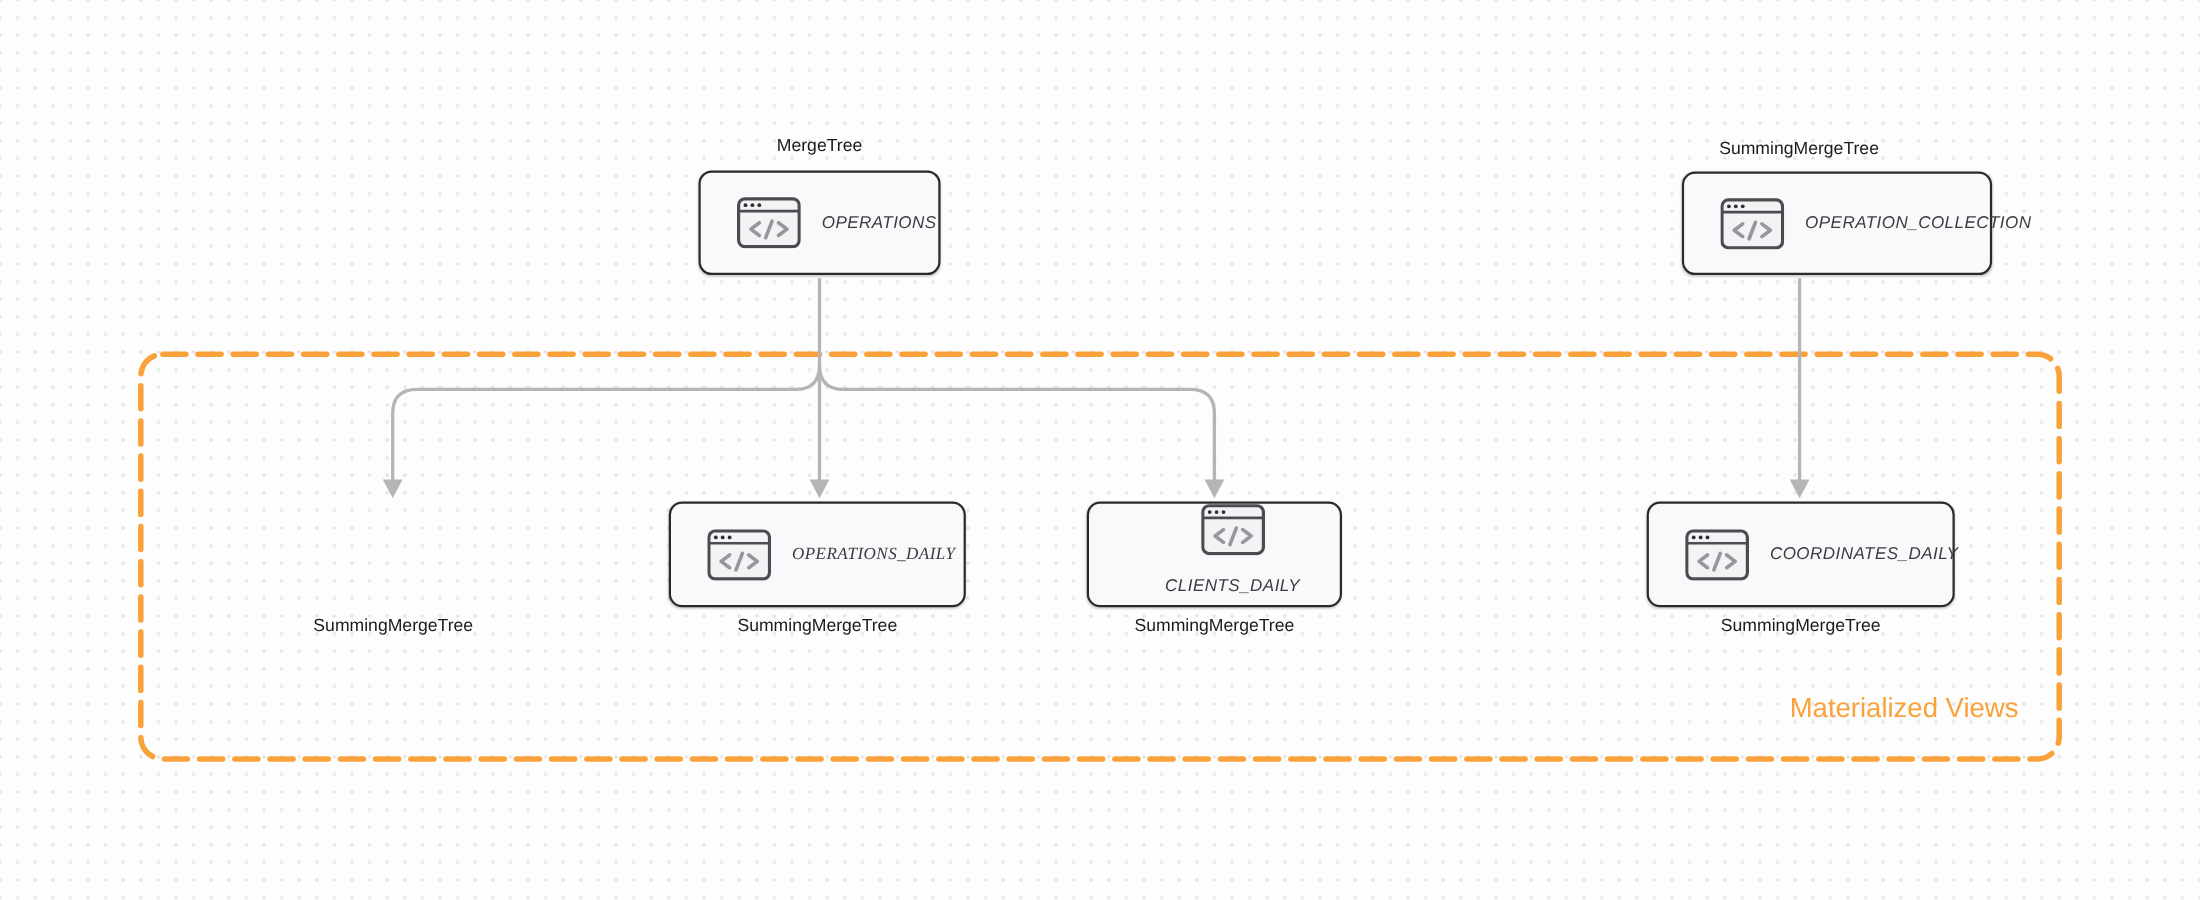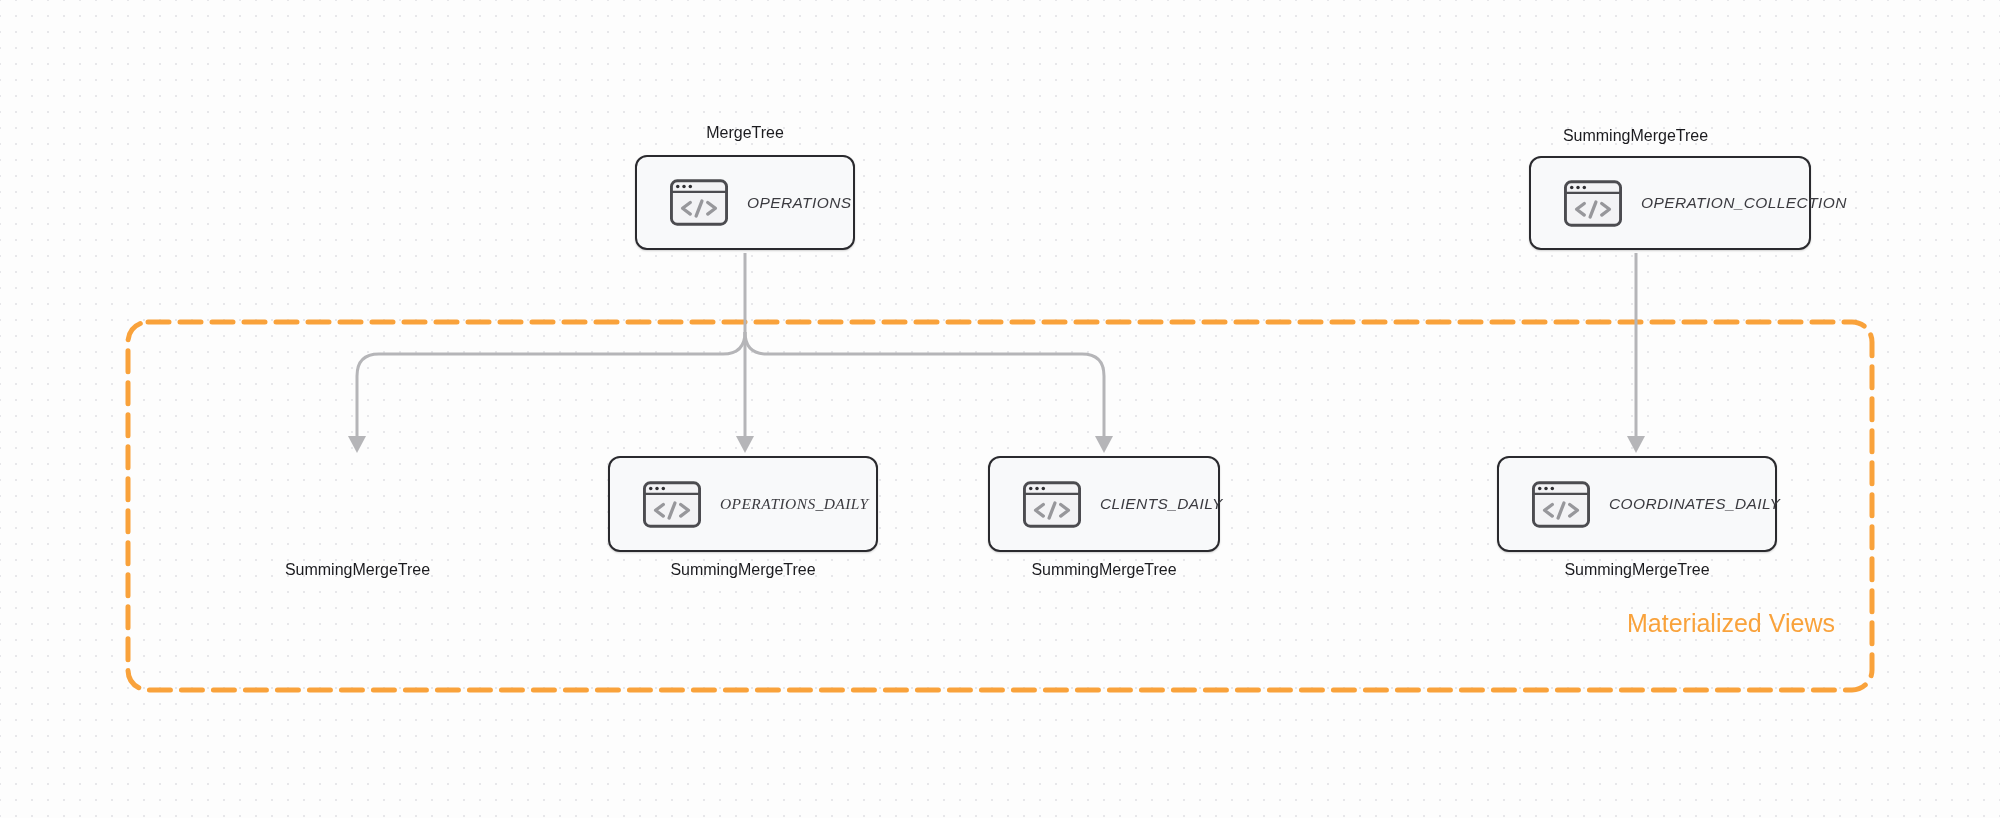--- a/index.html
+++ b/index.html
@@ -134,21 +134,21 @@
           <circle cx="14.5" cy="7.5" r="1.8" fill="#2f2f33"></circle>
           <circle cx="21" cy="7.5" r="1.8" fill="#2f2f33"></circle>
         <path d="M21,24 L13,30 L21,36" fill="none" stroke="#97979b" stroke-width="3.4" stroke-linecap="round" stroke-linejoin="round"></path>
         <path d="M27,38 L33,22.5" fill="none" stroke="#97979b" stroke-width="3.4" stroke-linecap="round"></path>
         <path d="M39,24 L47,30 L39,36" fill="none" stroke="#97979b" stroke-width="3.4" stroke-linecap="round" stroke-linejoin="round"></path>
       </svg>
     </span>
     <span class="table">OPERATIONS_DAILY</span>
   </div>
 
-  <div class="node" style="left:988px; top:456px; width:232px; height:96px;">
+  <div class="node" style="left:988px; top:456px; width:232px; height:96px;flex-direction:column;">
     <span class="icon">
       <svg width="58" height="47" viewBox="0 0 60 48">
         <rect x="1.5" y="1.5" width="57" height="45" rx="6" fill="#f3f3f5" stroke="#4c4c50" stroke-width="3"></rect>
         <line x1="1.5" y1="13" x2="58.5" y2="13" stroke="#4c4c50" stroke-width="2.5"></line>
         <circle cx="8" cy="7.5" r="1.8" fill="#2f2f33"></circle>
           <circle cx="14.5" cy="7.5" r="1.8" fill="#2f2f33"></circle>
           <circle cx="21" cy="7.5" r="1.8" fill="#2f2f33"></circle>
         <path d="M21,24 L13,30 L21,36" fill="none" stroke="#97979b" stroke-width="3.4" stroke-linecap="round" stroke-linejoin="round"></path>
         <path d="M27,38 L33,22.5" fill="none" stroke="#97979b" stroke-width="3.4" stroke-linecap="round"></path>
         <path d="M39,24 L47,30 L39,36" fill="none" stroke="#97979b" stroke-width="3.4" stroke-linecap="round" stroke-linejoin="round"></path>
@@ -166,15 +166,15 @@
           <circle cx="14.5" cy="7.5" r="1.8" fill="#2f2f33"></circle>
           <circle cx="21" cy="7.5" r="1.8" fill="#2f2f33"></circle>
         <path d="M21,24 L13,30 L21,36" fill="none" stroke="#97979b" stroke-width="3.4" stroke-linecap="round" stroke-linejoin="round"></path>
         <path d="M27,38 L33,22.5" fill="none" stroke="#97979b" stroke-width="3.4" stroke-linecap="round"></path>
         <path d="M39,24 L47,30 L39,36" fill="none" stroke="#97979b" stroke-width="3.4" stroke-linecap="round" stroke-linejoin="round"></path>
       </svg>
     </span>
     <span class="table">COORDINATES_DAILY</span>
   </div>
 
-  <div class="group-label" style="left:1627px; top:609px;">Materialized Views</div>
+  <div class="group-label" style="left:1627px; top:630px;">Materialized Views</div>
 
 </div>
 
 </body></html>

